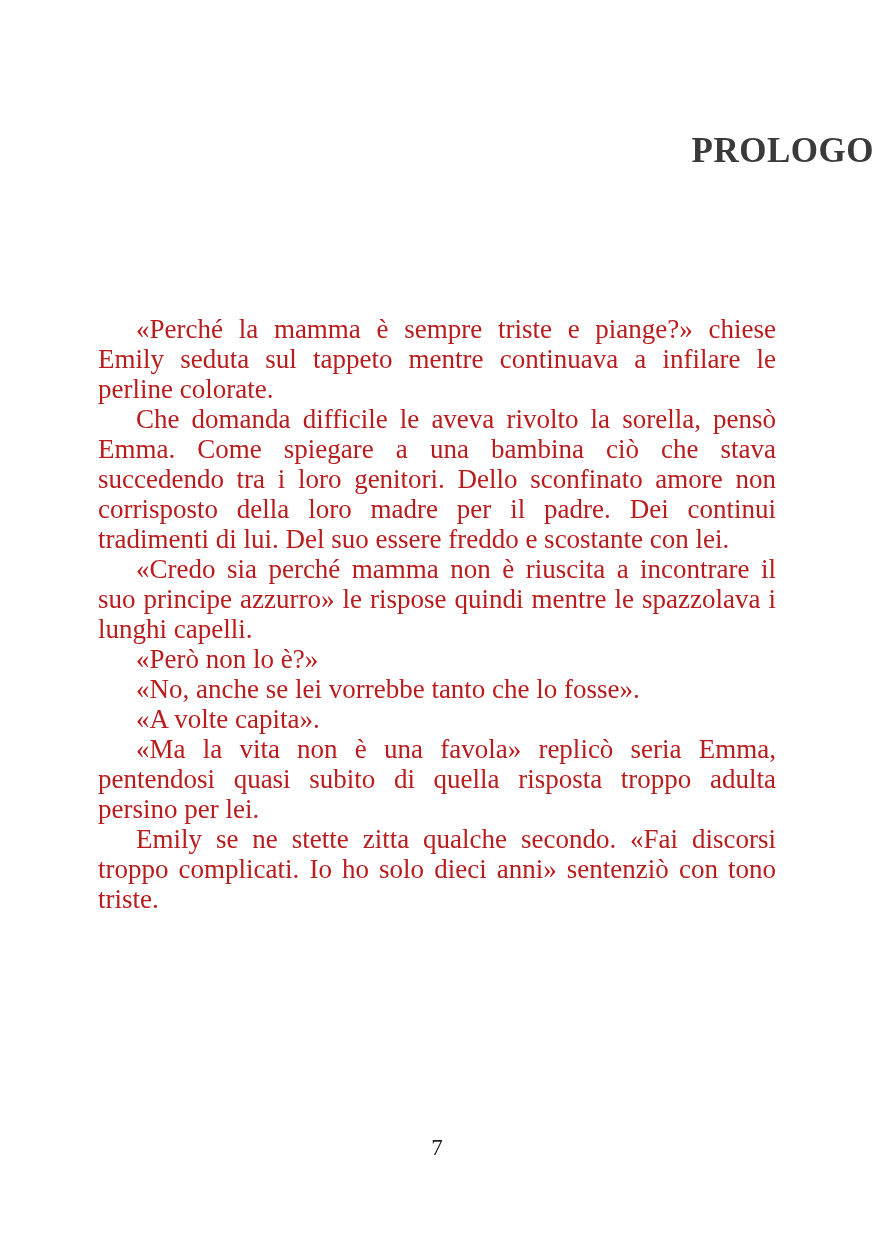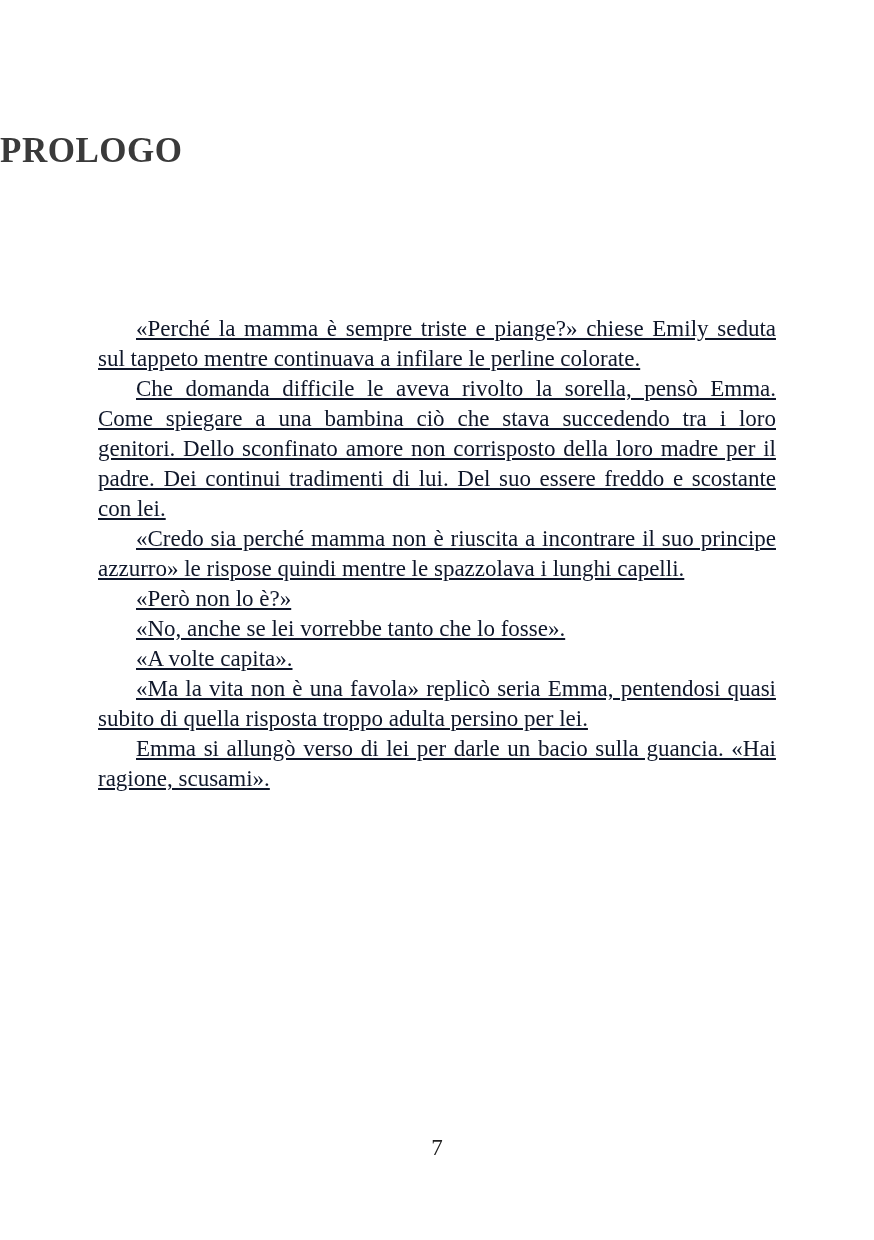--- a/index.html
+++ b/index.html
@@ -17,36 +17,35 @@
     height: 1240px;
     background: #ffffff;
     overflow: hidden;
   }
   .chapter-title {
     position: absolute;
     top: 131px;
     left: 0;
     width: 100%;
     margin: 0;
-    text-align: left;
+    text-align: right;
     font-size: 35px;
     font-weight: 700;
     letter-spacing: 0.5px;
     color: #3a3a3a;
   }
   .body-text {
     position: absolute;
     left: 98px;
     top: 314px;
     width: 678px;
-    font-size: 23px;
+    font-size: 27px;
     line-height: 30px;
     text-align: justify;
-    color: #0f172a;
-    text-decoration: underline;
+    color: #b91c1c;
   }
   .body-text p {
     margin: 0;
     text-indent: 38px;
   }
   .page-number {
     position: absolute;
     top: 1135px;
     left: 0;
     width: 100%;
@@ -63,18 +62,18 @@
   <h1 class="chapter-title">PROLOGO</h1>
 
   <div class="body-text">
     <p>«Perché la mamma è sempre triste e piange?» chiese Emily seduta sul tappeto mentre continuava a infilare le perline colorate.</p>
     <p>Che domanda difficile le aveva rivolto la sorella, pensò Emma. Come spiegare a una bambina ciò che stava succedendo tra i loro genitori. Dello sconfinato amore non corrisposto della loro madre per il padre. Dei continui tradimenti di lui. Del suo essere freddo e scostante con lei.</p>
     <p>«Credo sia perché mamma non è riuscita a incontrare il suo principe azzurro» le rispose quindi mentre le spazzolava i lun­ghi capelli.</p>
     <p>«Però non lo è?»</p>
     <p>«No, anche se lei vorrebbe tanto che lo fosse».</p>
     <p>«A volte capita».</p>
     <p>«Ma la vita non è una favola» replicò seria Emma, pentendosi quasi subito di quella risposta troppo adulta persino per lei.</p>
-    <p>Emma si allungò verso di lei per darle un bacio sulla guancia. «Hai ragione, scusami».</p>
+    <p>Emily se ne stette zitta qualche secondo. «Fai discorsi troppo complicati. Io ho solo dieci anni» sentenziò con tono triste.</p>
   </div>
 
   <div class="page-number">7</div>
 
 </div>
 
 </body></html>

